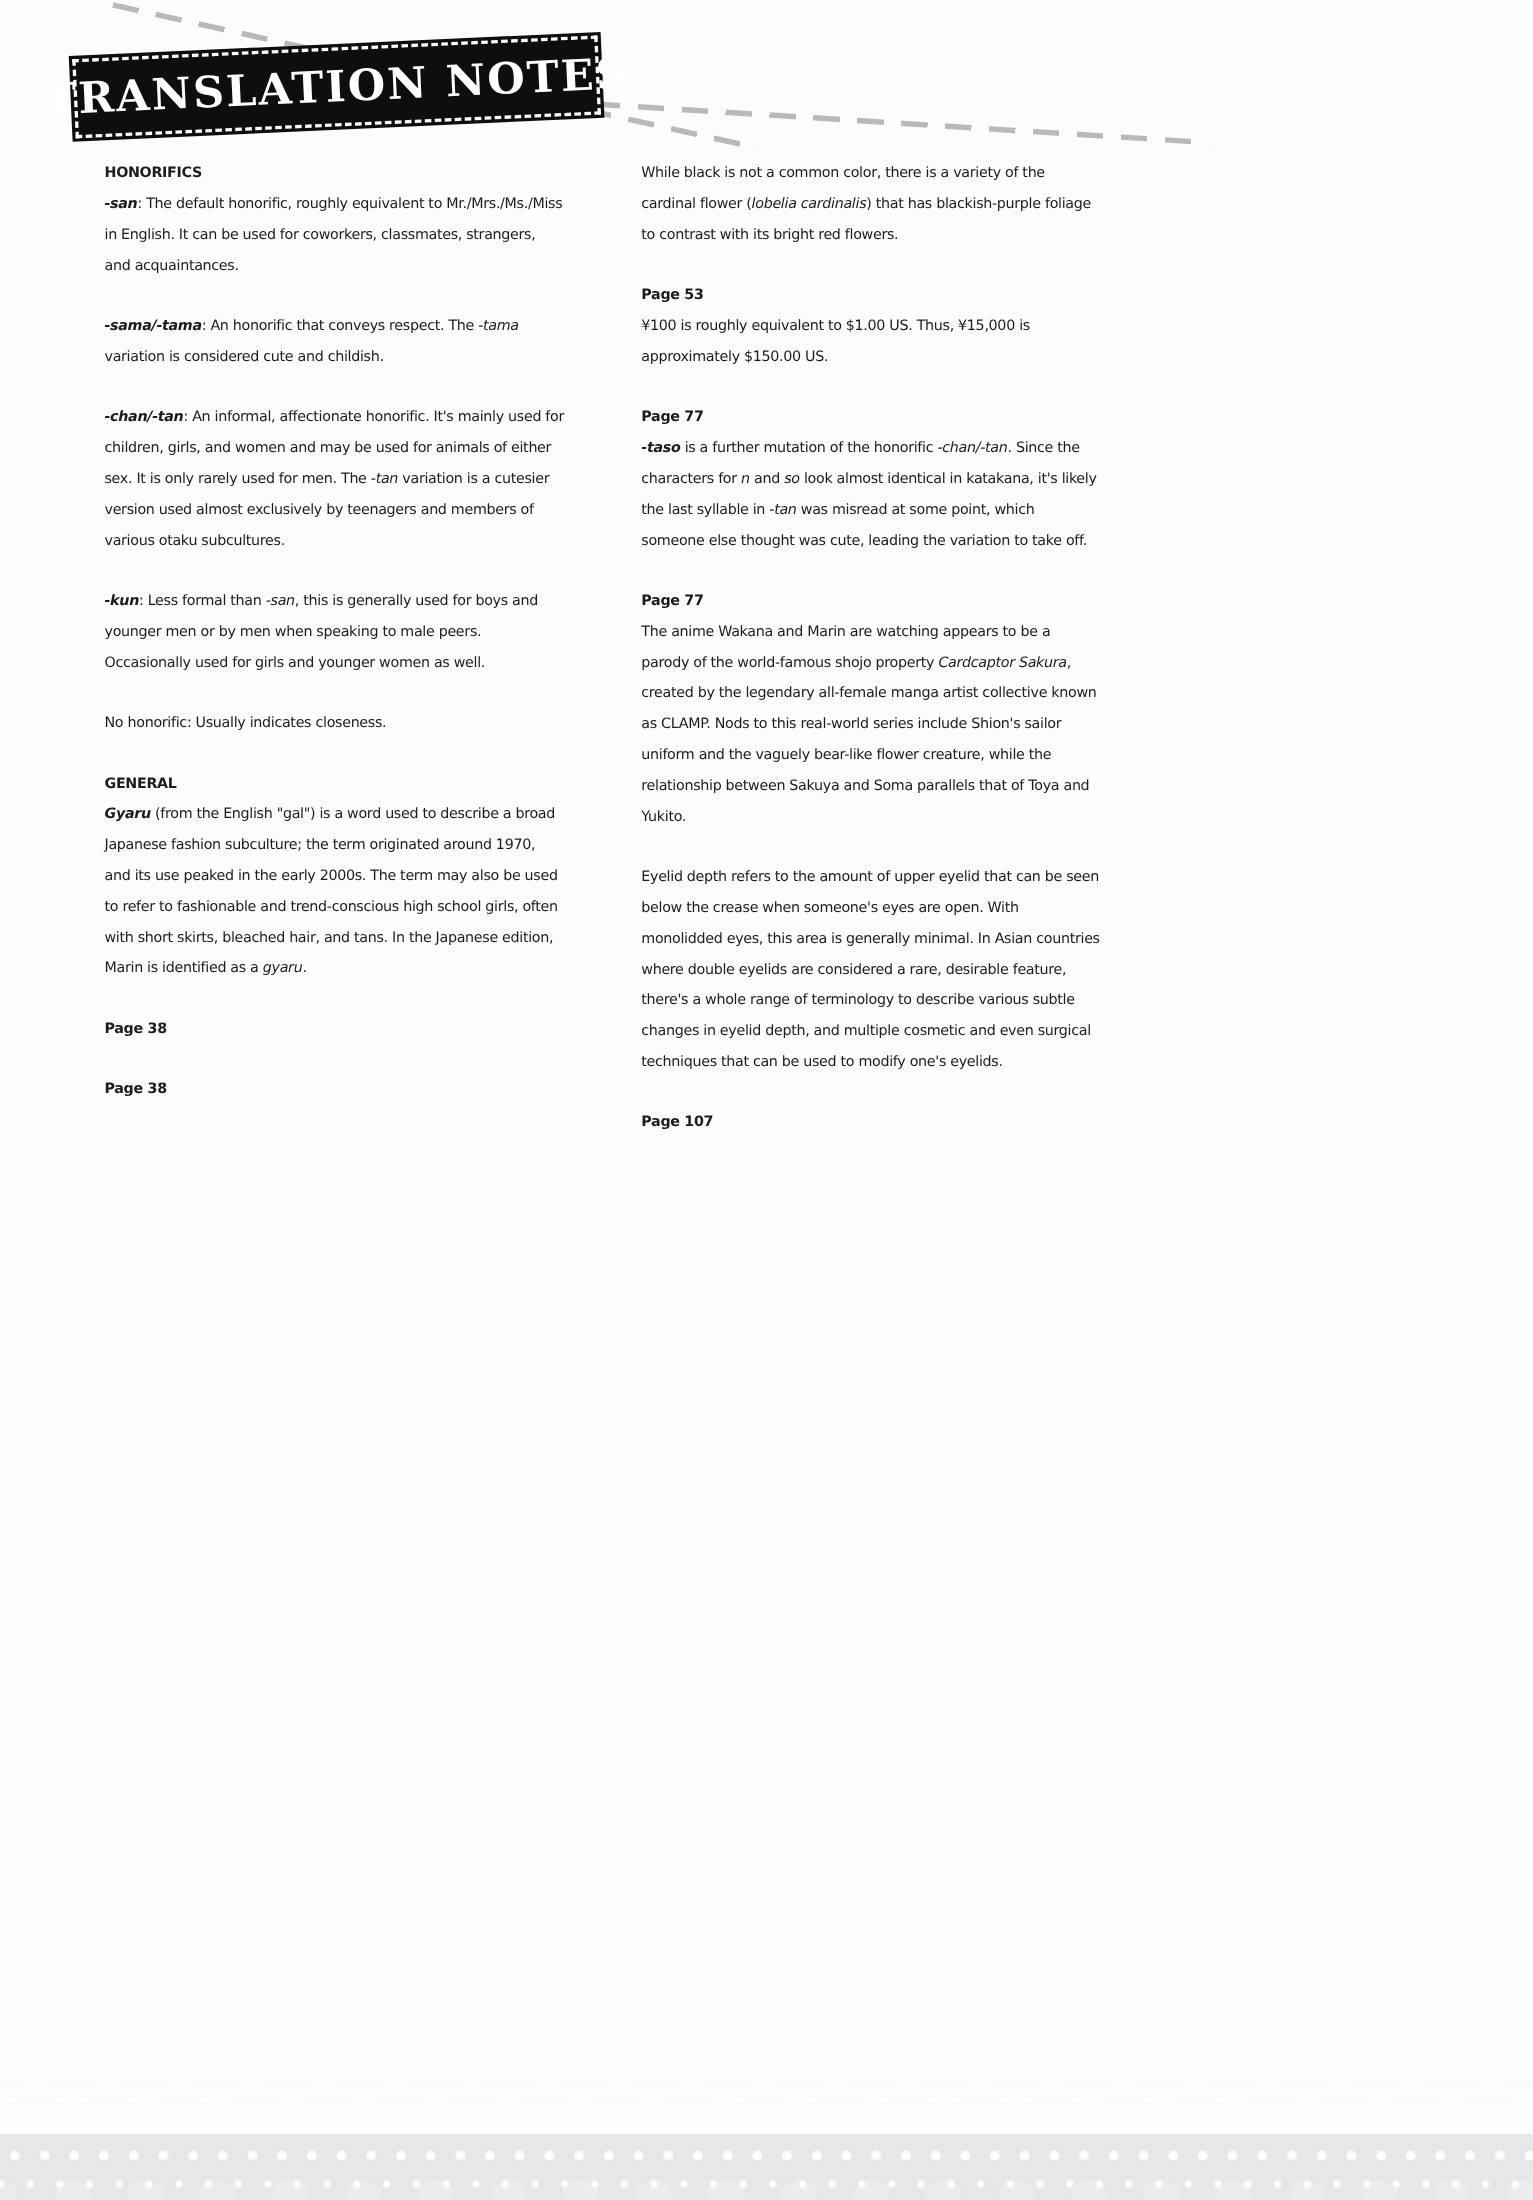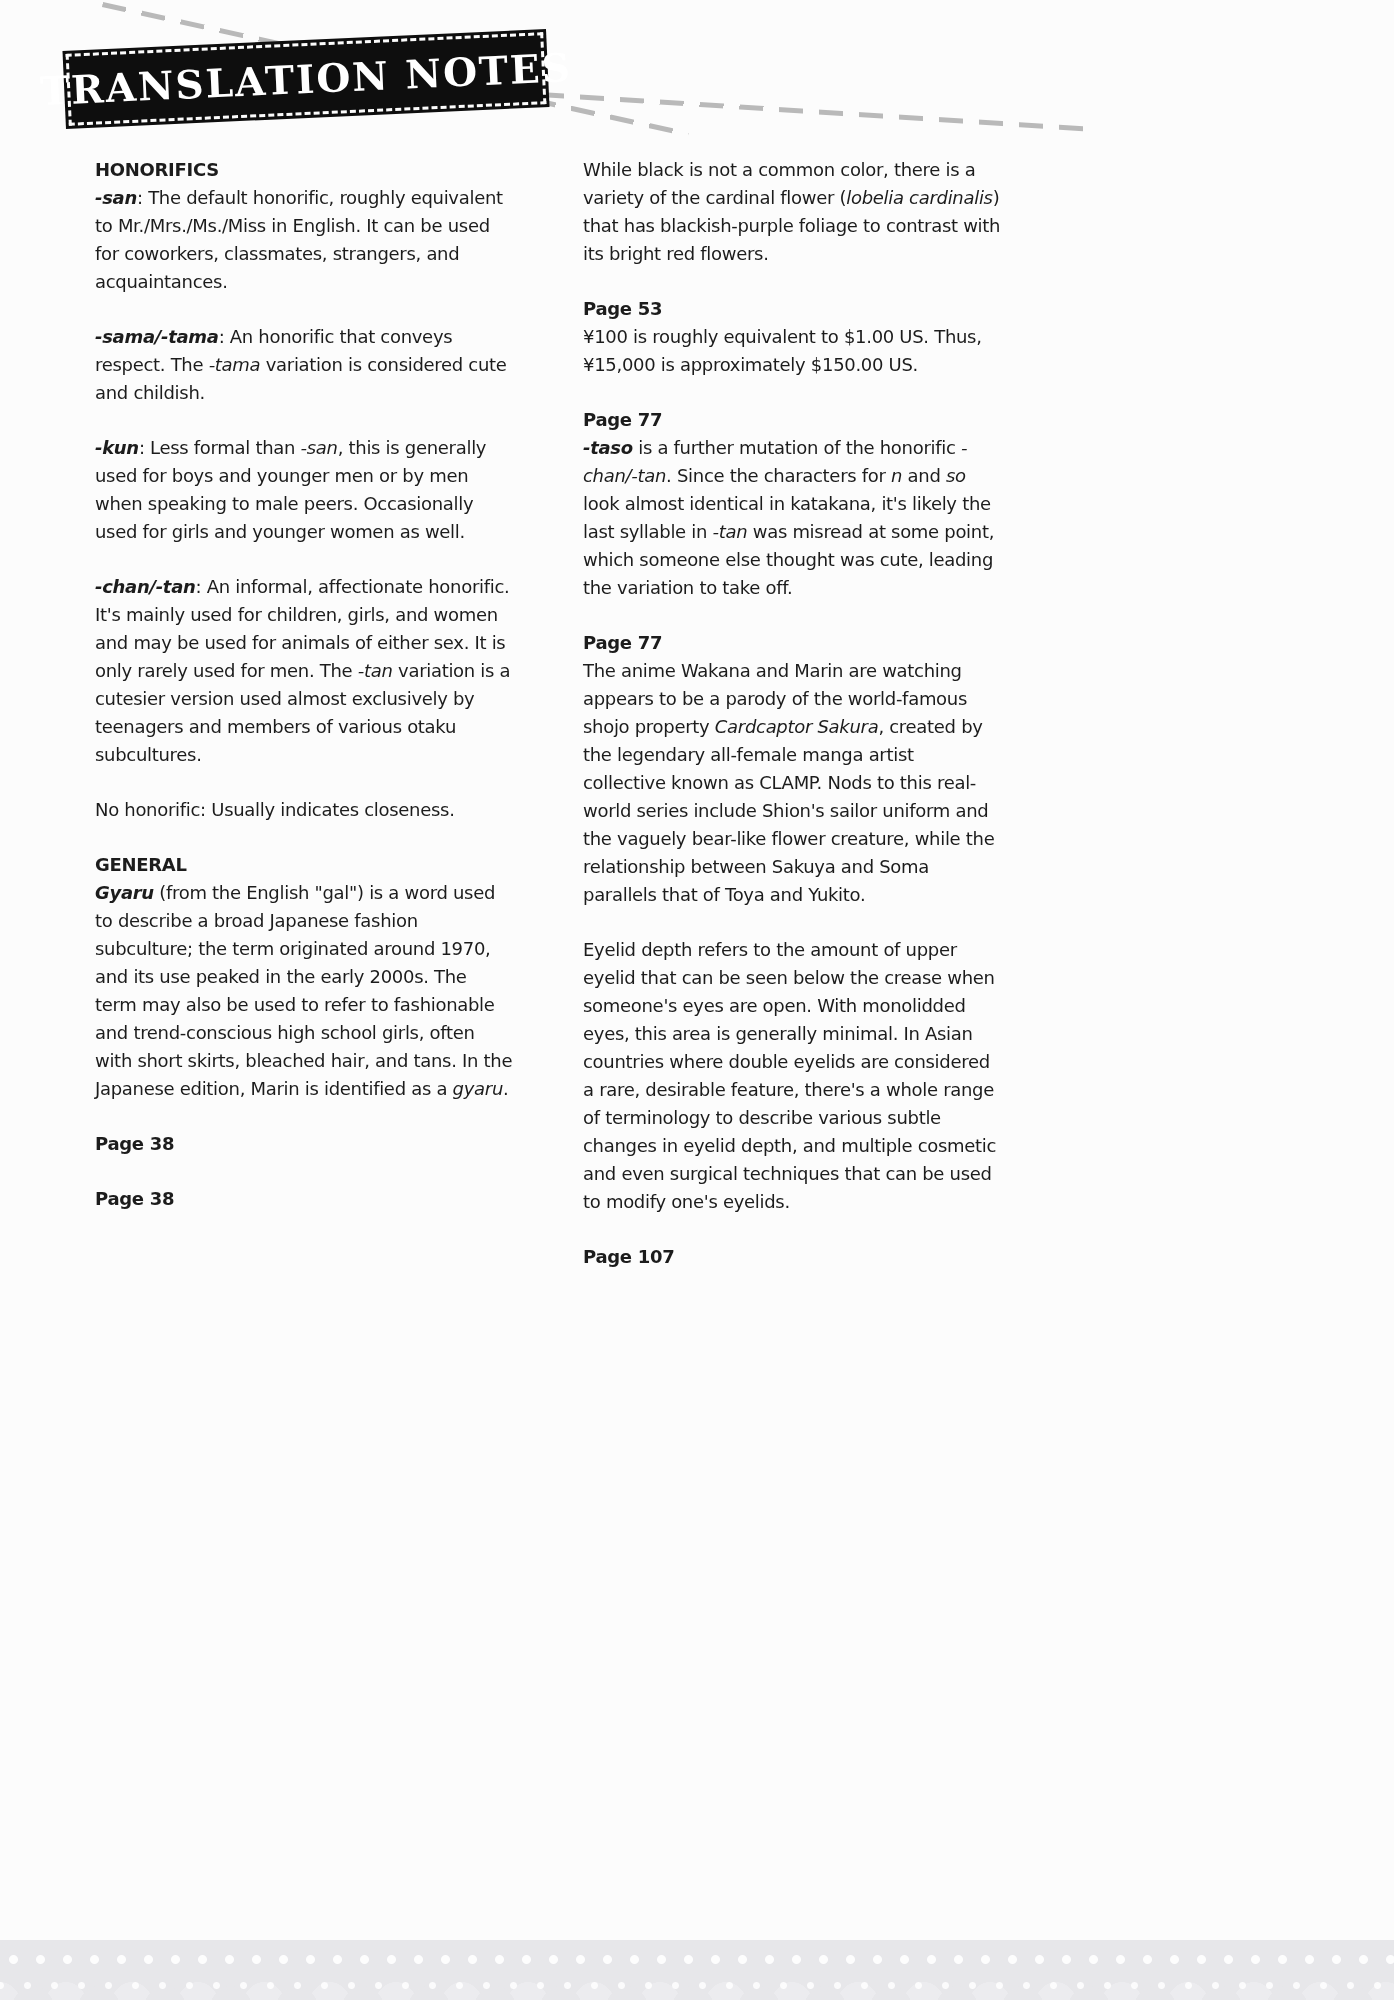--- a/index.html
+++ b/index.html
@@ -36,22 +36,22 @@
   .banner .title{
     font-family:"DejaVu Serif","Liberation Serif",serif;
     font-weight:700;
     font-size:39px;
     letter-spacing:2px;
     color:#ffffff;
     white-space:nowrap;
   }
   
   .col{
-    position:absolute;top:156px;width:418px;z-index:2;
-    font-size:18px;line-height:28px;letter-spacing:-0.3px;
+    position:absolute;top:144px;width:418px;z-index:2;
+    font-size:13px;line-height:28px;letter-spacing:-0.3px;
   }
   .col.left{left:95px;}
   .col.right{left:583px;}
   .sec{margin:0 0 27px 0;}
   .sec:last-child{margin-bottom:0;}
   .hd{font-weight:700;margin:0;}
   .col p{margin:0;}
   .run-b{font-weight:400;}
   .run-i{font-style:italic;}
   .run-bi{font-weight:700;font-style:italic;}
@@ -79,24 +79,24 @@
 
   <div class="col left">
       <div class="sec">
         <div class="hd">HONORIFICS</div>
         <p><span class="run-bi">-san</span><span>: The default honorific, roughly equivalent to Mr./Mrs./Ms./Miss in English. It can be used for coworkers, classmates, strangers, and acquaintances.</span></p>
       </div>
       <div class="sec">
         <p><span class="run-bi">-sama/-tama</span><span>: An honorific that conveys respect. The </span><span class="run-i">-tama</span><span> variation is considered cute and childish.</span></p>
       </div>
       <div class="sec">
-        <p><span class="run-bi">-kun</span><span>: Less formal than </span><span class="run-i">-san</span><span>, this is generally used for boys and younger men or by men when speaking to male peers. Occasionally used for girls and younger women as well.</span></p>
+        <p><span class="run-bi">-chan/-tan</span><span>: An informal, affectionate honorific. It's mainly used for children, girls, and women and may be used for animals of either sex. It is only rarely used for men. The </span><span class="run-i">-tan</span><span> variation is a cutesier version used almost exclusively by teenagers and members of various otaku subcultures.</span></p>
       </div>
       <div class="sec">
-        <p><span class="run-bi">-chan/-tan</span><span>: An informal, affectionate honorific. It's mainly used for children, girls, and women and may be used for animals of either sex. It is only rarely used for men. The </span><span class="run-i">-tan</span><span> variation is a cutesier version used almost exclusively by teenagers and members of various otaku subcultures.</span></p>
+        <p><span class="run-bi">-kun</span><span>: Less formal than </span><span class="run-i">-san</span><span>, this is generally used for boys and younger men or by men when speaking to male peers. Occasionally used for girls and younger women as well.</span></p>
       </div>
       <div class="sec">
         <p><span class="run-b">No honorific</span><span>: Usually indicates closeness.</span></p>
       </div>
       <div class="sec">
         <div class="hd">GENERAL</div>
         <p><span class="run-bi">Gyaru</span><span> (from the English "gal") is a word used to describe a broad Japanese fashion subculture; the term originated around 1970, and its use peaked in the early 2000s. The term may also be used to refer to fashionable and trend-conscious high school girls, often with short skirts, bleached hair, and tans. In the Japanese edition, Marin is identified as a </span><span class="run-i">gyaru</span><span>.</span></p>
       </div>
       <div class="sec">
         <div class="hd">Page 38</div>

